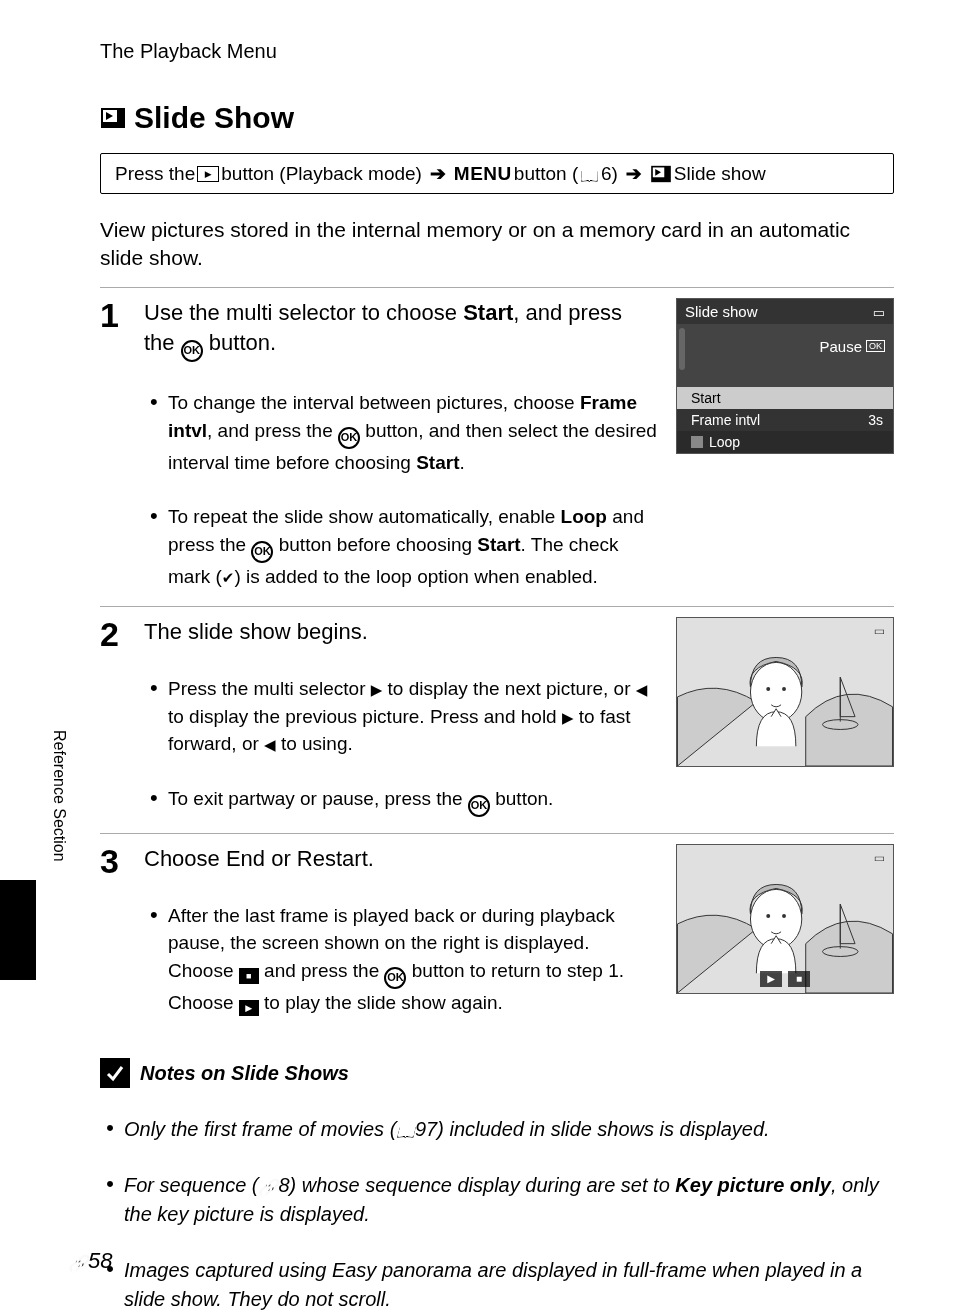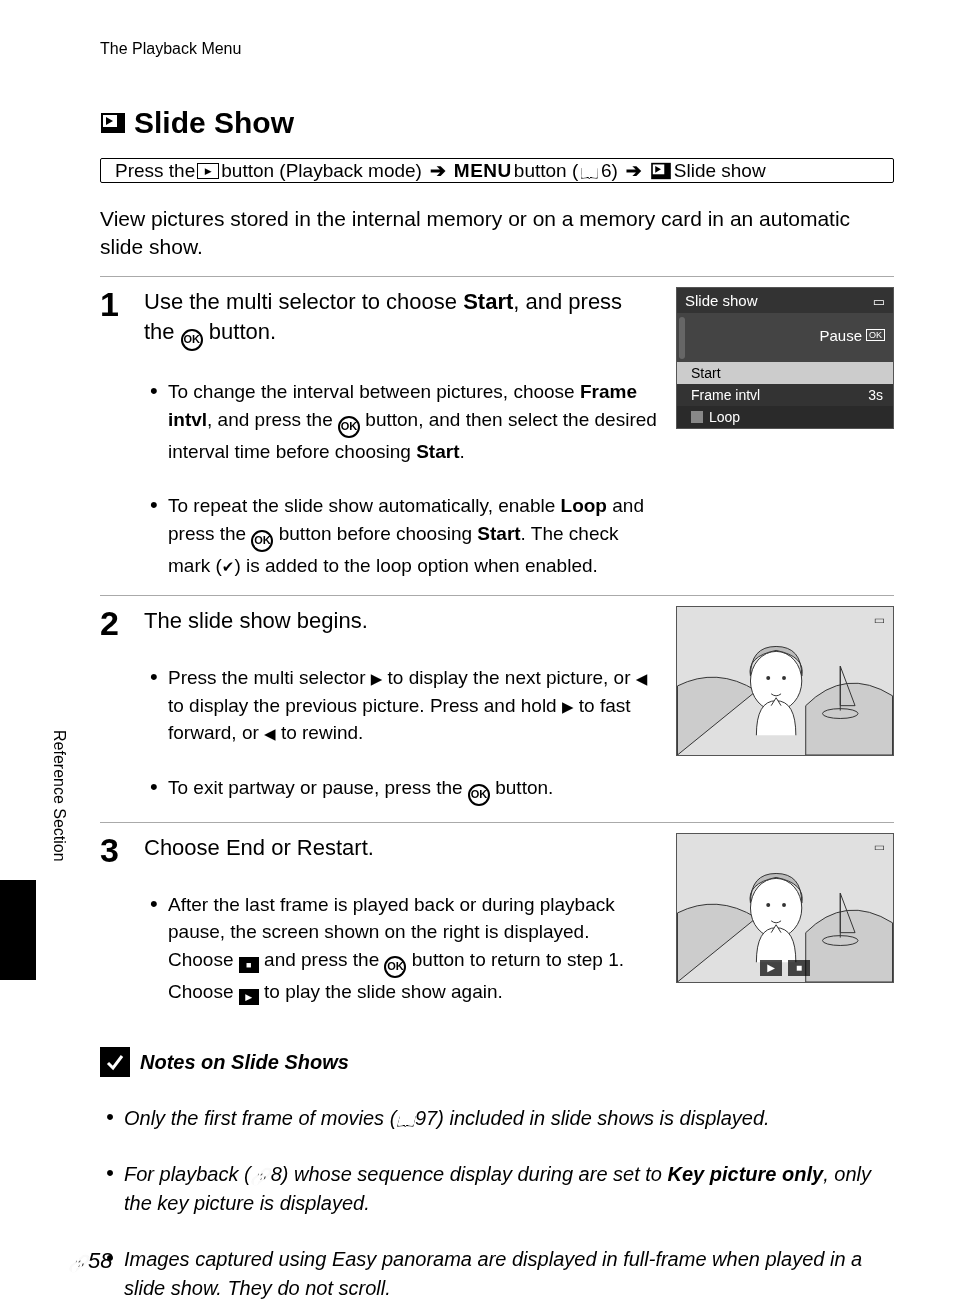--- a/index.html
+++ b/index.html
@@ -6,35 +6,35 @@
   body {
     font-family: "Segoe UI", Arial, sans-serif;
     background: #fff;
     color: #000;
     width: 954px;
     height: 1314px;
     position: relative;
     padding: 40px 60px 40px 100px;
   }
   .running-head {
-    font-size: 16px;
-    margin-bottom: 48px;
+    font-size: 20px;
+    margin-bottom: 38px;
   }
   .section-title {
     font-size: 30px;
     font-weight: bold;
     display: flex;
     align-items: center;
     gap: 8px;
     margin-bottom: 18px;
   }
   .nav-box {
     border: 1px solid #000;
     border-radius: 2px;
-    padding: 0 14px;
+    padding: 8px 14px;
     font-size: 19px;
     margin-bottom: 22px;
     display: flex;
     align-items: center;
     flex-wrap: wrap;
     gap: 2px;
   }
   .intro {
     font-size: 21px;
     line-height: 1.35;
@@ -124,21 +124,21 @@
   
   .screen {
     width: 218px; border: 1px solid #555;
     font-size: 15px; color: #fff;
     flex-shrink: 0;
   }
   .screen-header {
     background: #333; padding: 4px 8px;
     display: flex; justify-content: space-between; align-items: center;
   }
-  .screen-body { background: #444; height: 49px; position: relative; }
+  .screen-body { background: #444; height: 63px; position: relative; }
   .screen-body .pause-lbl {
     position:absolute; right:8px; top:14px;
     display:flex; align-items:center; gap:4px;
   }
   .pause-ok { display:inline-block; font-size:9px; border:1px solid #fff; padding:0 2px;}
   .screen-rows { }
   .screen-row {
     display:flex; justify-content:space-between;
     padding: 3px 10px 3px 14px; font-size: 14px;
   }
@@ -269,21 +269,21 @@
 </div>
 
 <div class="step">
   <div class="step-num">2</div>
   <div class="step-body">
     <div class="step-flex">
       <div class="step-text">
         <p class="step-head">The slide show begins.</p>
         <ul class="bullets">
           <li>
-            <span>Press the multi selector </span><span class="tri-right"></span><span> to display the next picture, or </span><span class="tri-left"></span><span> to display the previous picture. Press and hold </span><span class="tri-right"></span><span> to fast forward, or </span><span class="tri-left"></span><span> to rewind.</span>
+            <span>Press the multi selector </span><span class="tri-right"></span><span> to display the next picture, or </span><span class="tri-left"></span><span> to display the previous picture. Press and hold </span><span class="tri-right"></span><span> to fast forward, or </span><span class="tri-left"></span><span> to using.</span>
           </li>
           <li>
             <span>To exit partway or pause, press the </span><span class="ok-btn">OK</span><span> button.</span>
           </li>
         </ul>
       </div>
       <div class="illus">
         <span class="bat">▭</span>
         <svg viewBox="0 0 218 150">
           <rect width="218" height="150" fill="#e0e0e0"></rect>
@@ -350,21 +350,21 @@
           <polyline points="3,11 8,16 17,4" fill="none" stroke="#fff" stroke-width="3"></polyline>
         </svg>
     </span>
     <span>Notes on Slide Shows</span>
   </div>
   <ul class="bullets small-bullets">
     <li>
       <span>Only the first frame of movies (</span><span class="book-sm"></span><span>97</span><span>) included in slide shows is displayed.</span>
     </li>
     <li>
-      <span>For playback (</span><span class="oo"></span><span>8</span><span>) whose sequence display during are set to </span><span class="bold">Key picture only</span><span>, only the key picture is displayed.</span>
+      <span>For sequence (</span><span class="oo"></span><span>8</span><span>) whose sequence display during are set to </span><span class="bold">Key picture only</span><span>, only the key picture is displayed.</span>
     </li>
     <li>Images captured using Easy panorama are displayed in full-frame when played in a slide show. They do not scroll.</li>
     <li>
       <span>Slide shows play for a maximum of about 30 minutes (</span><span class="oo"></span><span>78</span><span>).</span>
     </li>
   </ul>
 </div>
 
 <div class="side-label">Reference Section</div>
 <div class="side-tab"></div>

